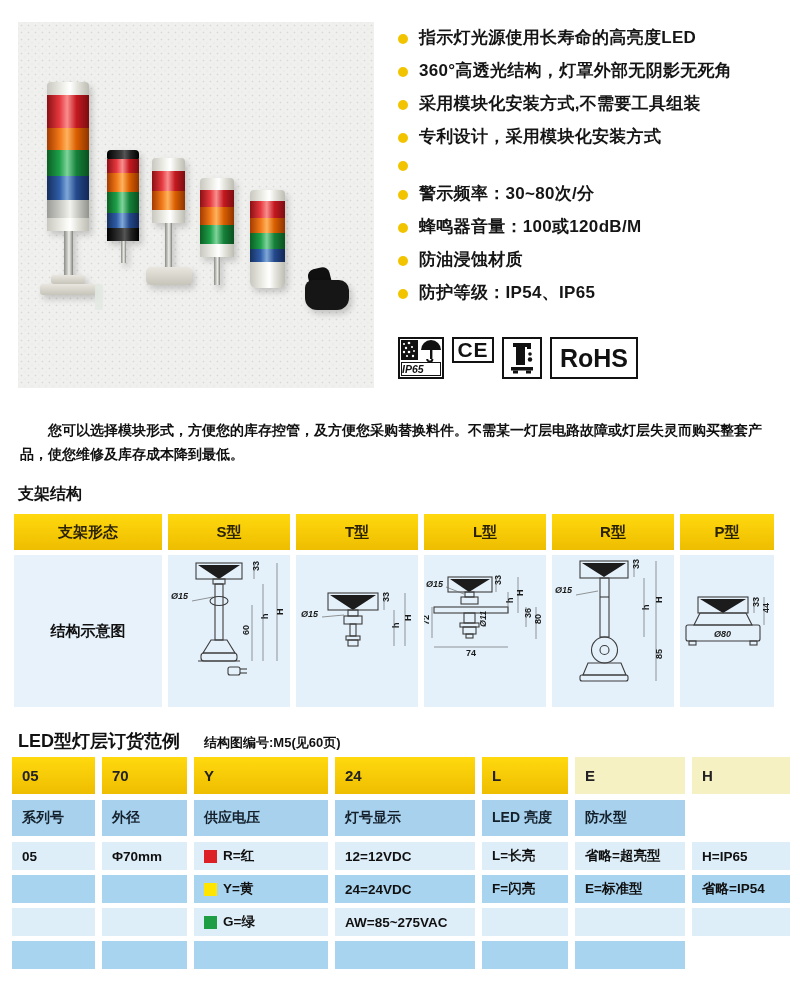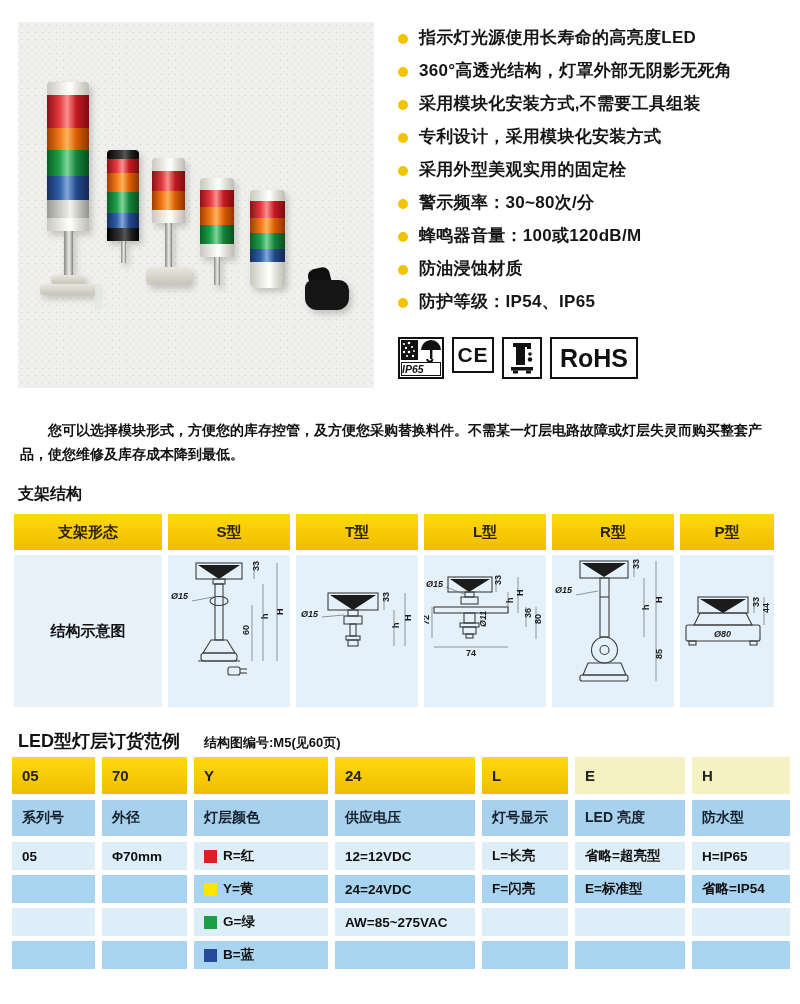--- a/index.html
+++ b/index.html
@@ -37,21 +37,21 @@
   .features li{display:flex;align-items:center;gap:11px;margin-bottom:13px;
     font-size:17px;font-weight:700;letter-spacing:0.3px;color:#151515;line-height:20px;}
   .dot{flex:0 0 10px;width:10px;height:10px;border-radius:50%;background:#f2c400;margin-top:1px;}
   
   .certs{position:absolute;left:398px;top:337px;display:flex;align-items:stretch;gap:8px;}
   .certbox{border:2px solid #111;background:#fff;display:flex;align-items:center;justify-content:center;box-sizing:border-box;}
   .ip65{width:46px;height:42px;position:relative;}
   .ip65 svg{position:absolute;top:1px;left:1px;}
   .ip65-label{position:absolute;left:1px;right:1px;bottom:1px;border:1.5px solid #111;
     font-size:10.5px;font-weight:700;font-style:italic;background:#fff;line-height:12px;}
-  .ce{width:42px;height:36px;font-size:21px;font-weight:700;letter-spacing:1px;}
+  .ce{width:42px;height:26px;font-size:21px;font-weight:700;letter-spacing:1px;}
   .oil{width:40px;height:42px;}
   .rohs{width:88px;height:42px;font-size:25px;font-weight:700;letter-spacing:0;}
   
   .intro{position:absolute;left:20px;top:418px;width:762px;margin:0;
     font-size:14px;font-weight:700;line-height:1.72;text-indent:2em;color:#101010;}
   
   .bracket-title{position:absolute;left:18px;top:484px;margin:0;font-size:16px;font-weight:700;}
   .bracket-table{position:absolute;left:14px;top:514px;width:695px;}
   .b-row{display:grid;grid-template-columns:148px 122px 122px 122px 122px 94px;column-gap:6px;}
   .bh-cell{height:36px;display:flex;align-items:center;justify-content:center;
@@ -158,21 +158,20 @@
     <li>
       <span class="dot" style="background: rgb(242, 196, 0);"></span>
       <span>采用模块化安装方式,不需要工具组装</span>
     </li>
     <li>
       <span class="dot" style="background: rgb(242, 196, 0);"></span>
       <span>专利设计，采用模块化安装方式</span>
     </li>
     <li>
       <span class="dot" style="background: rgb(242, 196, 0);"></span>
-      <span>采用外型美观实用的固定栓</span>
     </li>
     <li>
       <span class="dot" style="background: rgb(242, 196, 0);"></span>
       <span>警示频率：30~80次/分</span>
     </li>
     <li>
       <span class="dot" style="background: rgb(242, 196, 0);"></span>
       <span>蜂鸣器音量：100或120dB/M</span>
     </li>
     <li>
@@ -369,21 +368,20 @@
       <div class="cell code-cell">70</div>
       <div class="cell code-cell">Y</div>
       <div class="cell code-cell">24</div>
       <div class="cell code-cell">L</div>
       <div class="cell code-cell pale">E</div>
       <div class="cell code-cell pale">H</div>
     </div>
     <div class="o-row hdr">
       <div class="cell hdr-cell">系列号</div>
       <div class="cell hdr-cell">外径</div>
-      <div class="cell hdr-cell">灯层颜色</div>
       <div class="cell hdr-cell">供应电压</div>
       <div class="cell hdr-cell">灯号显示</div>
       <div class="cell hdr-cell">LED 亮度</div>
       <div class="cell hdr-cell">防水型</div>
     </div>
     <div class="o-row data rlight">
       <div class="cell data-cell">05</div>
       <div class="cell data-cell">Φ70mm</div>
       <div class="cell data-cell">
         <span class="swatch" style="background: rgb(221, 31, 38);"></span>
@@ -414,22 +412,18 @@
         <span>G=绿</span>
       </div>
       <div class="cell data-cell">AW=85~275VAC</div>
       <div class="cell data-cell"></div>
       <div class="cell data-cell"></div>
       <div class="cell data-cell"></div>
     </div>
     <div class="o-row data rmed">
       <div class="cell data-cell"></div>
       <div class="cell data-cell"></div>
-      <div class="cell data-cell">
-        <span class="swatch" style="background: rgb(39, 73, 156);"></span>
-        <span>B=蓝</span>
-      </div>
       <div class="cell data-cell"></div>
       <div class="cell data-cell"></div>
       <div class="cell data-cell"></div>
       <div class="cell data-cell"></div>
     </div>
   </div>
 
 </body></html>

